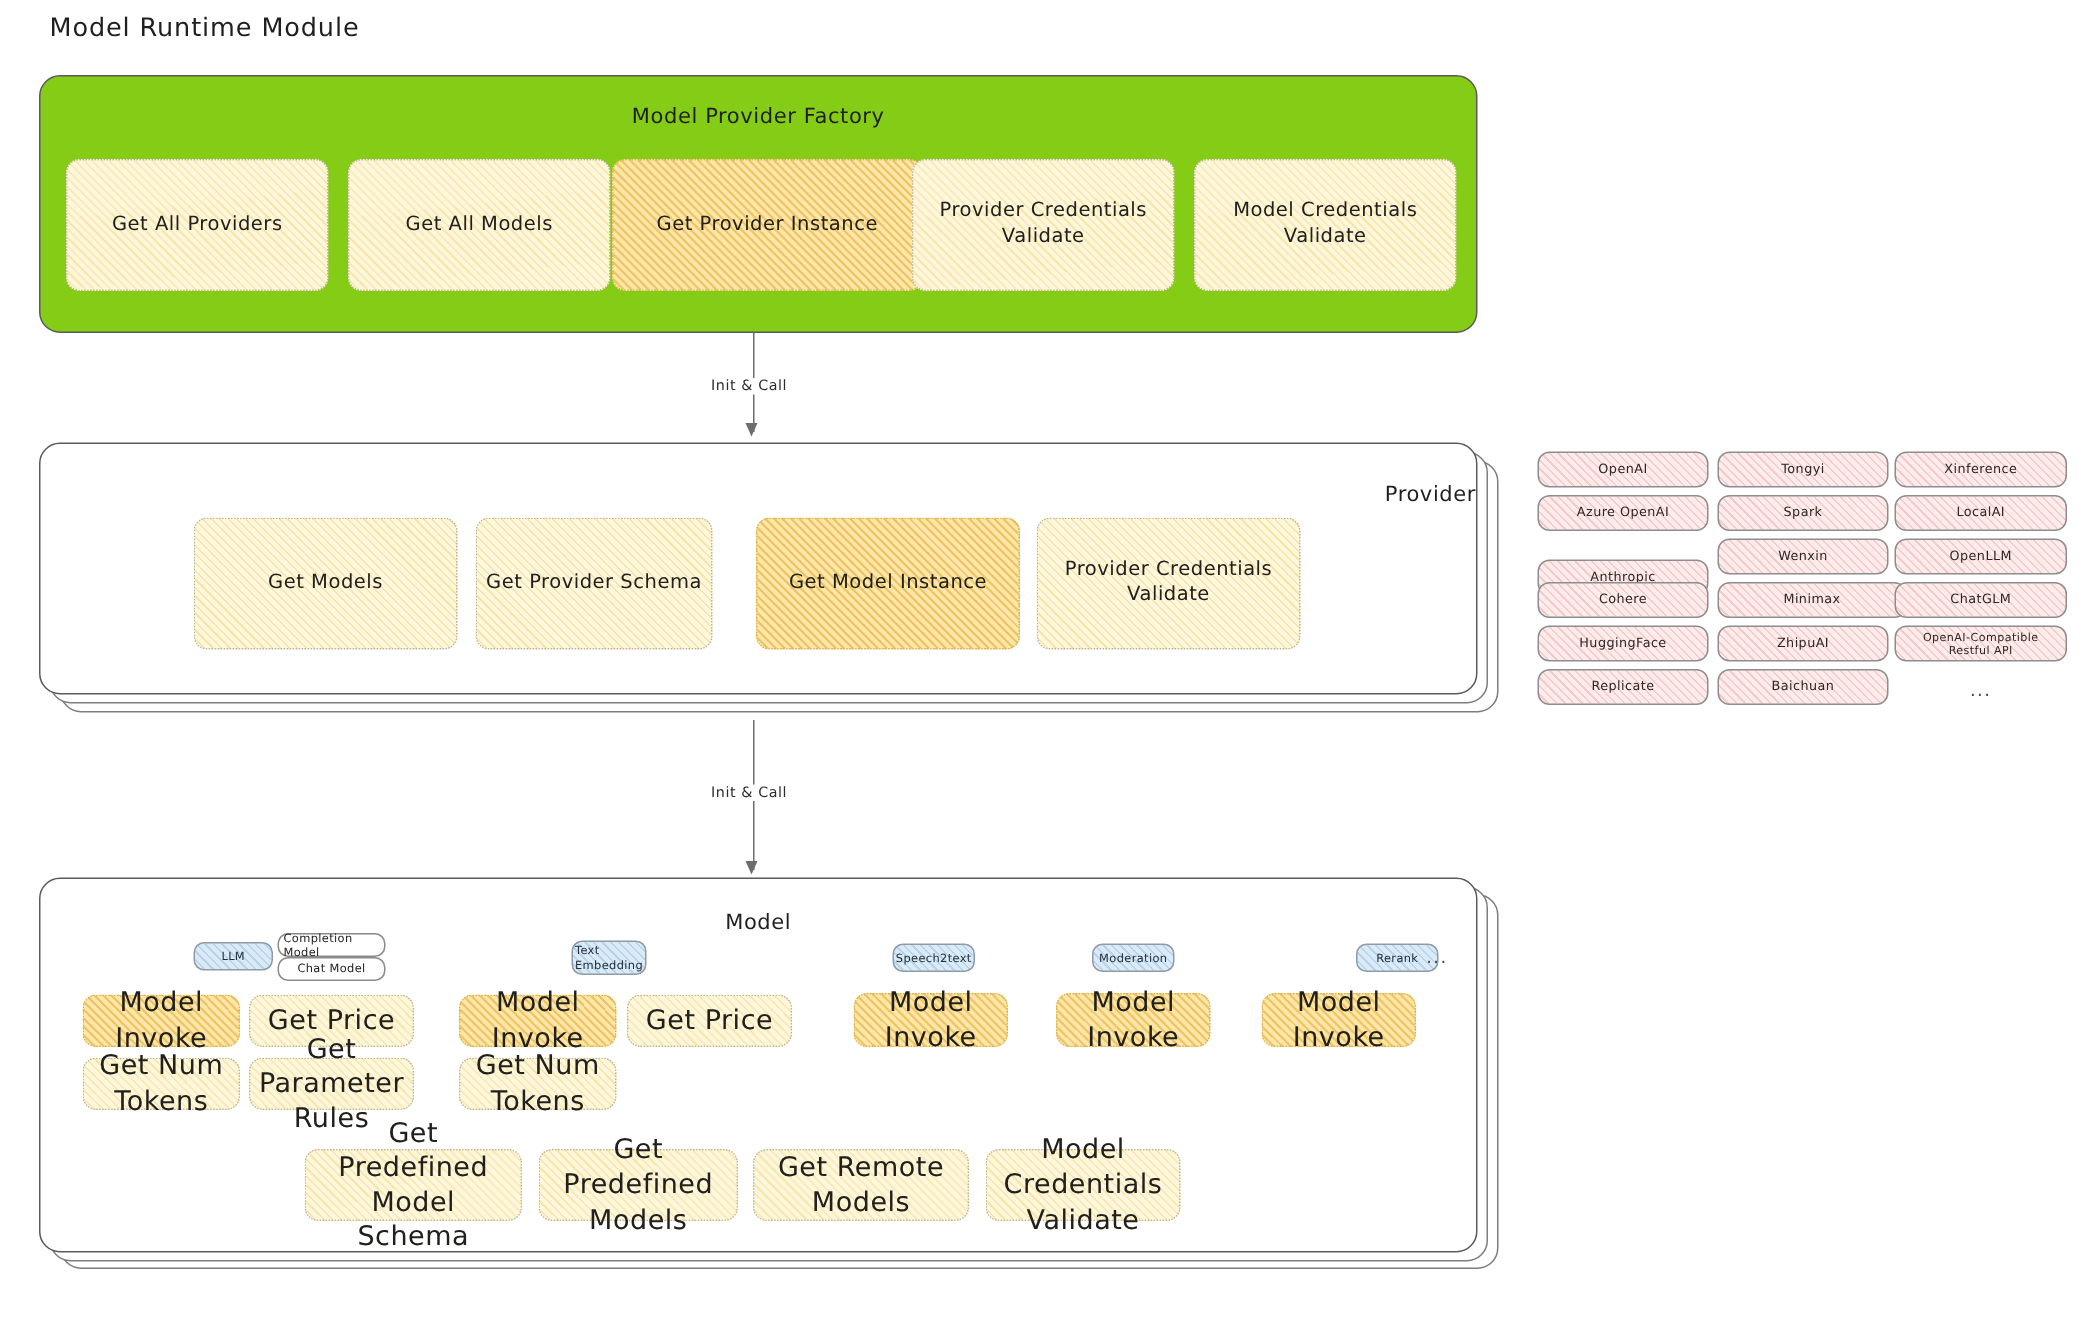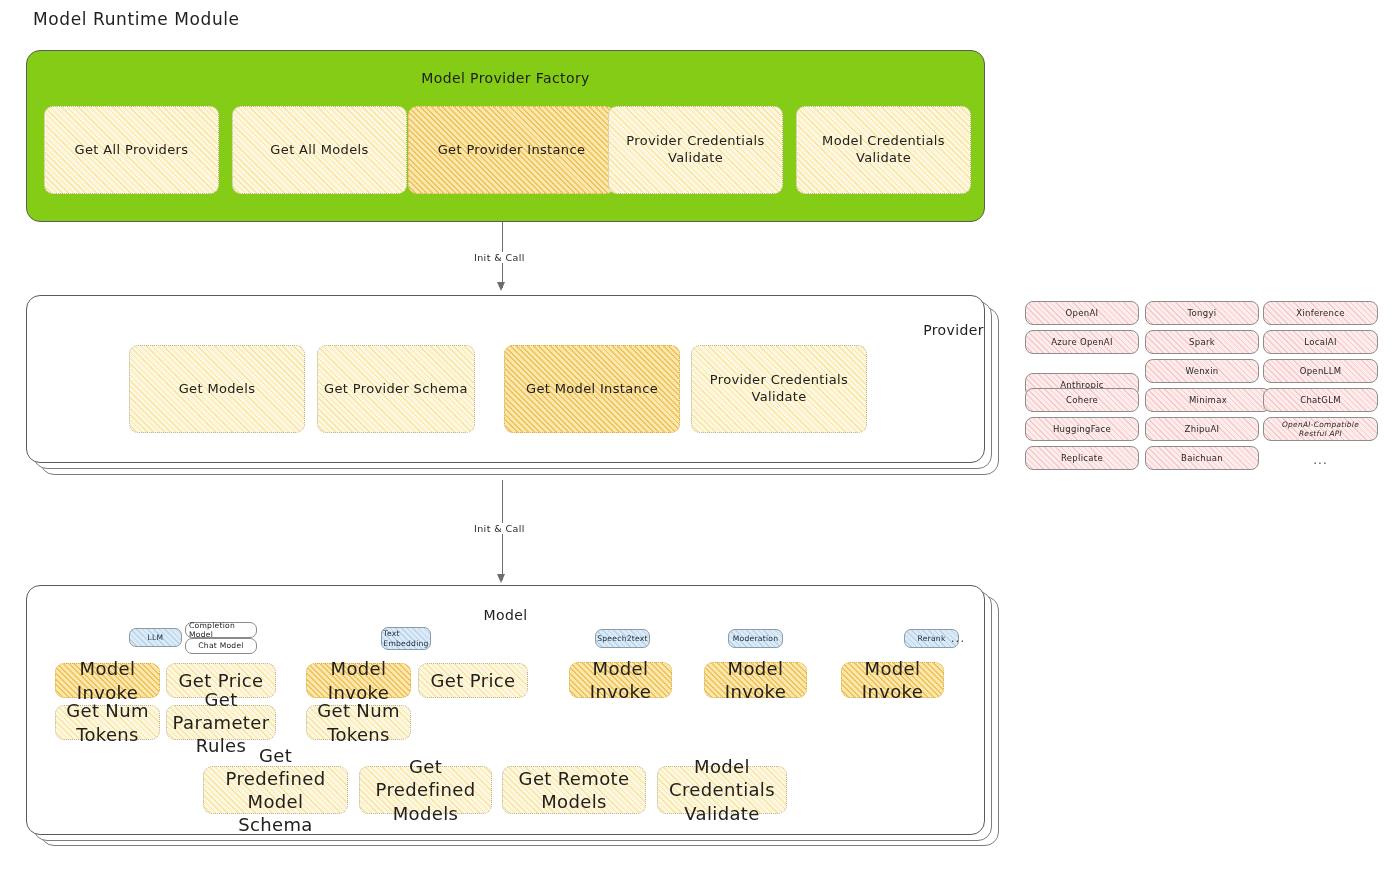--- a/index.html
+++ b/index.html
@@ -205,21 +205,21 @@
   <div class="pill" style="left:1145px; top:330px; width:114px; height:24px;">Spark</div>
   <div class="pill" style="left:1145px; top:359px; width:114px; height:24px;">Wenxin</div>
   <div class="pill" style="left:1145px; top:388px; width:126px; height:24px;">Minimax</div>
   <div class="pill" style="left:1145px; top:417px; width:114px; height:24px;">ZhipuAI</div>
   <div class="pill" style="left:1145px; top:446px; width:114px; height:24px;">Baichuan</div>
 
   <div class="pill" style="left:1263px; top:301px; width:115px; height:24px;">Xinference</div>
   <div class="pill" style="left:1263px; top:330px; width:115px; height:24px;">LocalAI</div>
   <div class="pill" style="left:1263px; top:359px; width:115px; height:24px;">OpenLLM</div>
   <div class="pill" style="left:1263px; top:388px; width:115px; height:24px;">ChatGLM</div>
-  <div class="pill" style="left:1263px; top:417px; width:115px; height:24px; font-size:7.4px;font-style:italic;">OpenAI-Compatible Restful API</div>
+  <div class="pill" style="left:1263px; top:417px; width:115px; height:24px; font-size:7.4px;">OpenAI-Compatible Restful API</div>
   <div class="ellipsis-mark" style="left:1263px; top:453px; width:115px;">...</div>
 
   <div class="arrow-line" style="left:502px; top:480px; height:100px;"></div>
   <div class="arrow-head" style="left:497px; top:574px;"></div>
   <div class="arrow-label" style="left:470px; top:523px;">Init &amp; Call</div>
 
   <div class="panel shadow-layer" style="left:40px; top:596px; width:959px; height:250px;"></div>
   <div class="panel shadow-layer" style="left:33px; top:591px; width:959px; height:250px;"></div>
   <div class="panel" style="left:26px; top:585px; width:959px; height:250px; background:#ffffff;">
     <div class="panel-title" style="top:21px;">Model</div>

